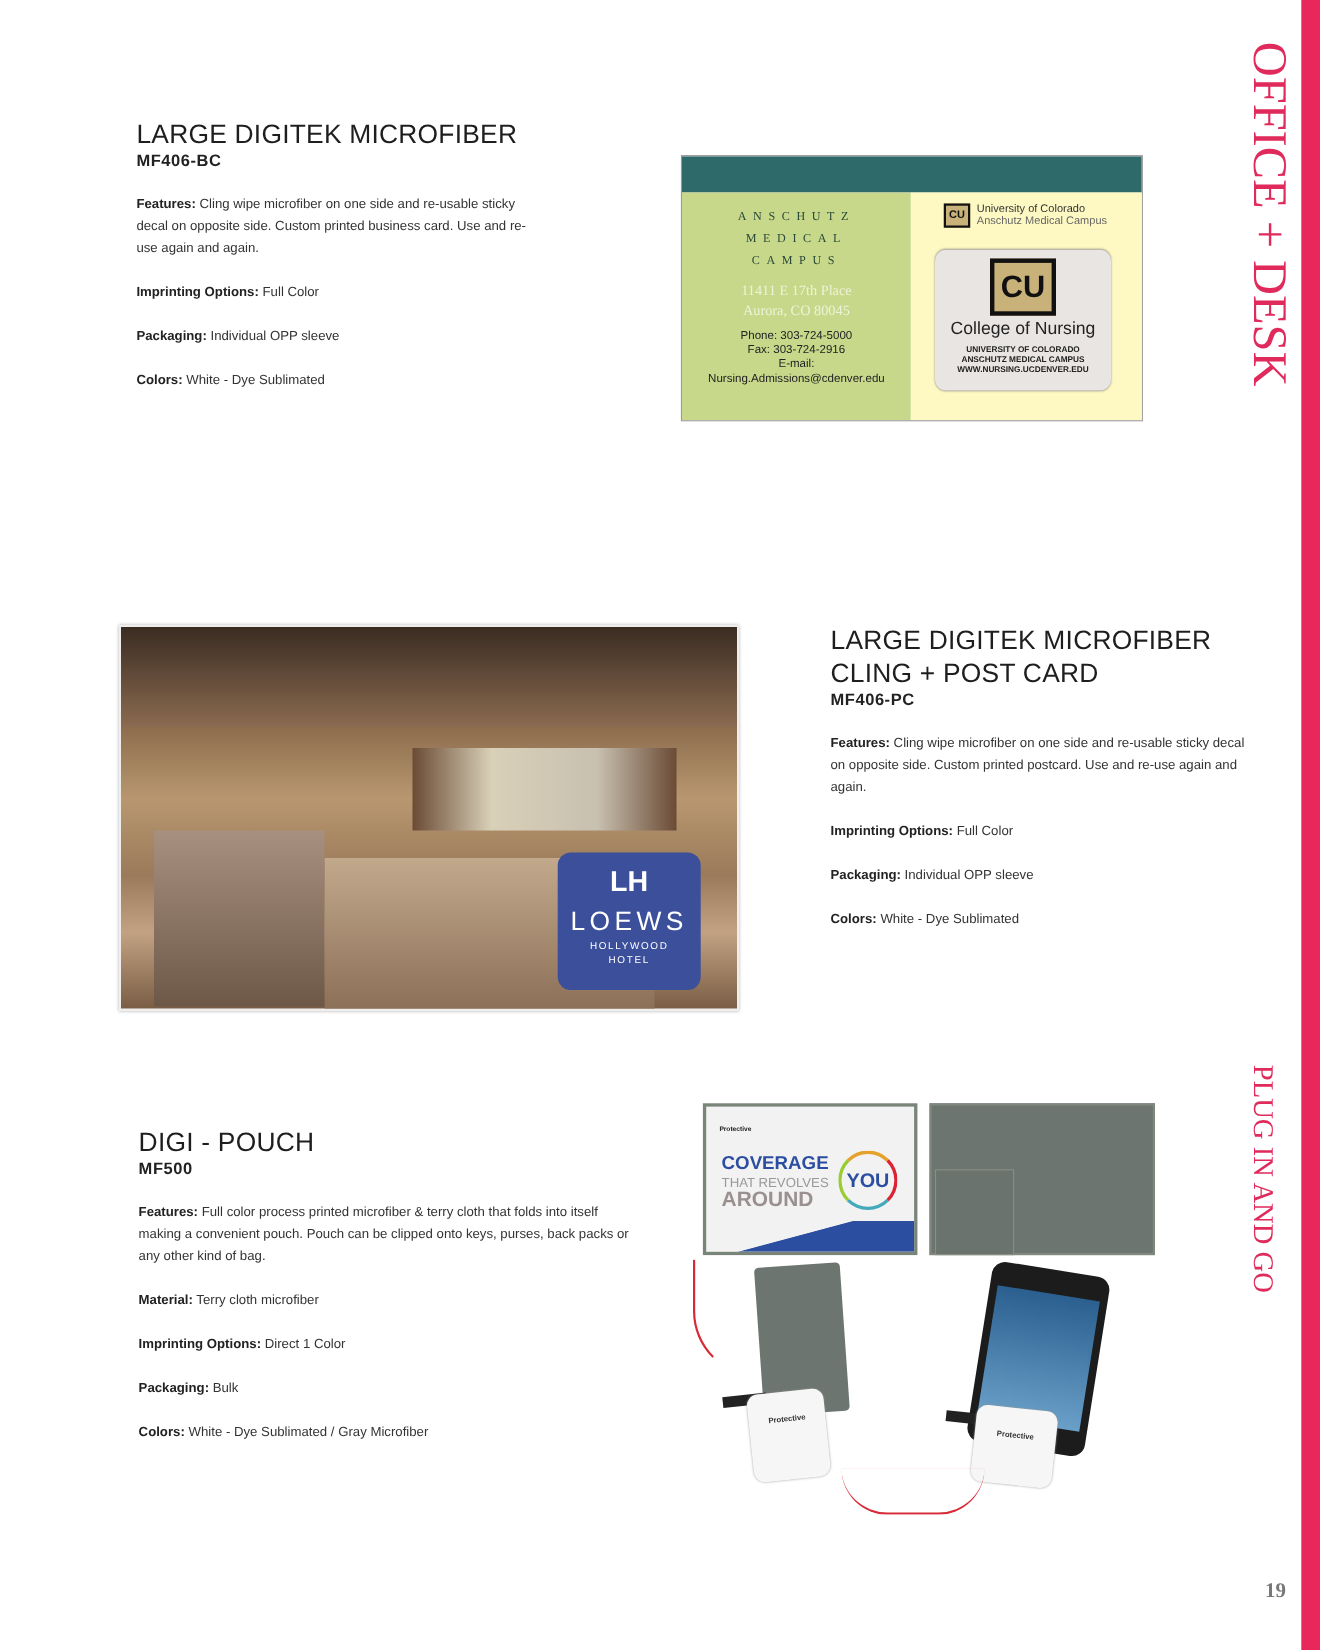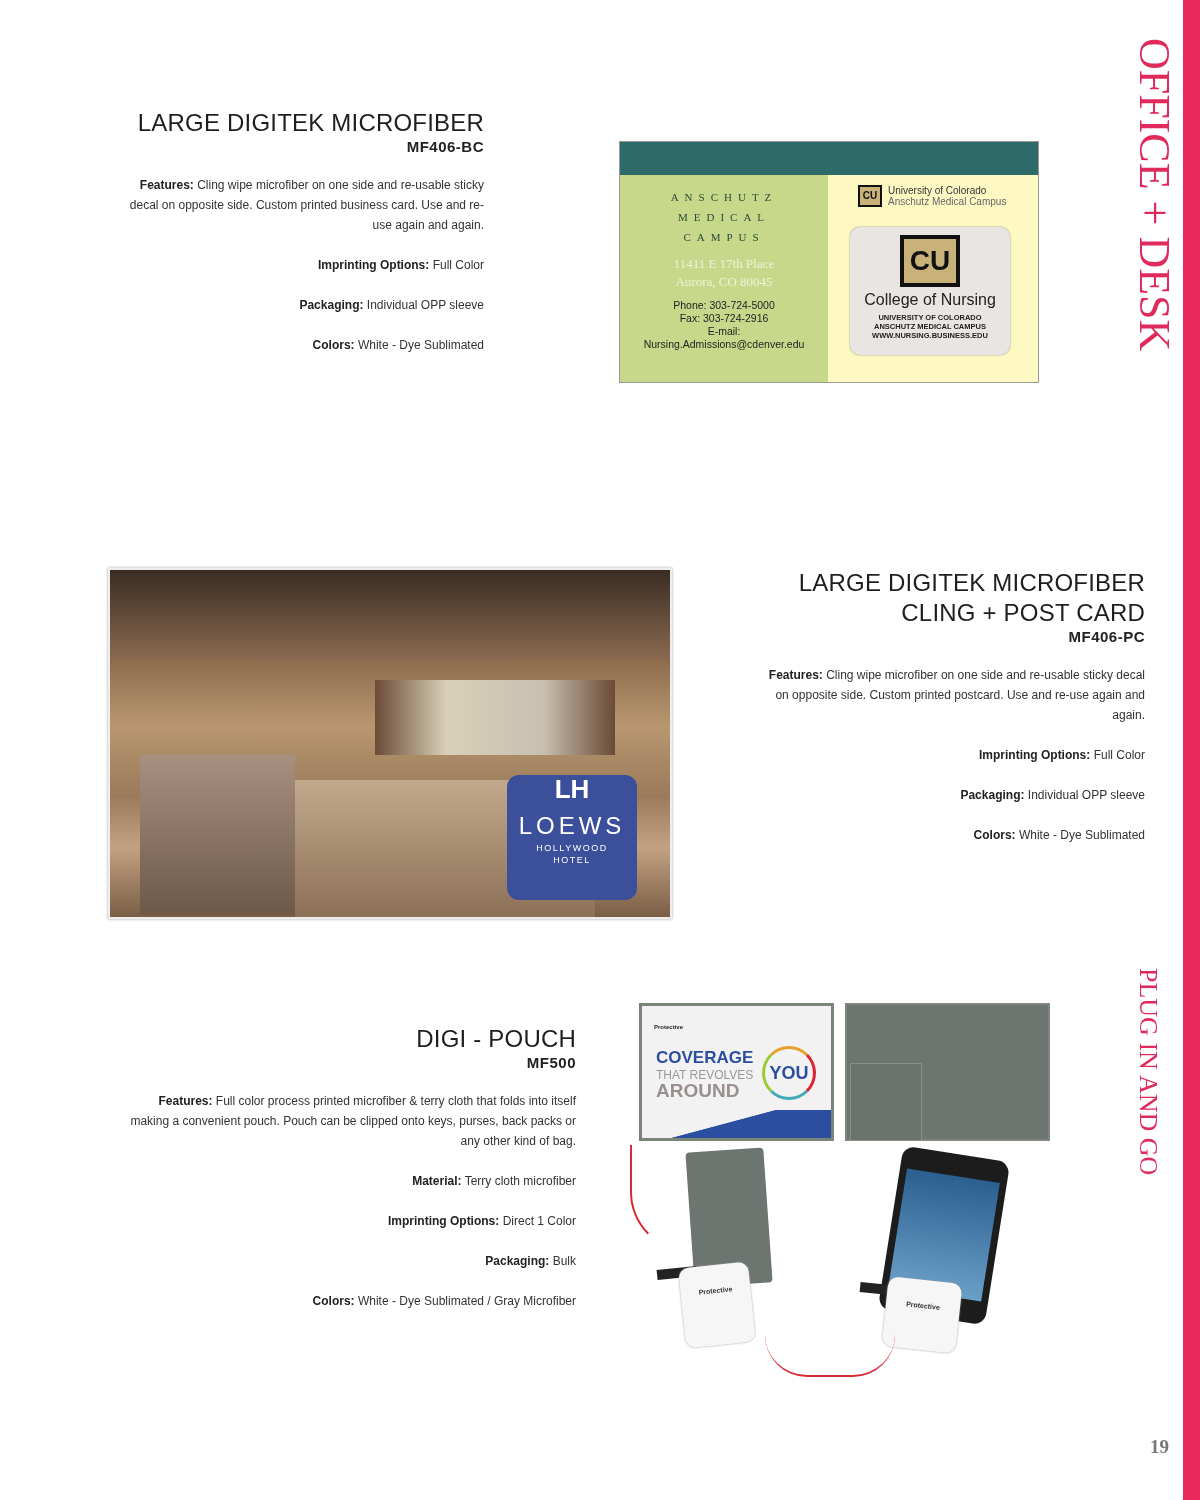--- a/index.html
+++ b/index.html
@@ -10,21 +10,21 @@
   }
   .side-bar { position: absolute; left: 1183px; top: 0; width: 17px; height: 1500px; background: #e8285a; }
   .side-label {
     position: absolute; color: #e02a5b; font-family: "Liberation Serif", serif;
     writing-mode: vertical-rl; white-space: nowrap; letter-spacing: 0;
   }
   .side-label.office { left: 1132px; top: 38px; font-size: 44px; line-height: 44px; }
   .side-label.plug { left: 1135px; top: 968px; font-size: 26px; line-height: 26px; }
   .page-num { position: absolute; left: 1134px; top: 1436px; font-family: "Liberation Serif", serif; font-size: 19px; font-weight: bold; color: #777; margin-left: 16px; }
 
-  .product { position: absolute; text-align: right; }
+  .product { position: absolute; }
   .p-title { font-size: 24px; line-height: 30px; color: #1e1e1e; margin: 0; font-weight: normal; letter-spacing: 0.2px; }
   .p-sku { font-size: 15px; line-height: 17px; font-weight: bold; color: #222; letter-spacing: 0.5px; }
   .p-field { font-size: 12px; line-height: 20px; color: #333; margin-top: 20px; }
   .p-field b { color: #222; }
 
   
   .bcard { position: absolute; left: 619px; top: 141px; width: 418px; height: 240px; border: 1px solid #999; background: #fff; overflow: hidden; }
   .bcard-top { height: 33px; background: #2f6a6a; }
   .bcard-left { position: absolute; left: 0; top: 33px; width: 208px; height: 207px; background: #c8d88a; text-align: center; }
   .bcard-right { position: absolute; left: 208px; top: 33px; width: 210px; height: 207px; background: #fef9c3; }
@@ -42,21 +42,21 @@
 
   
   .photo { position: absolute; left: 108px; top: 568px; width: 560px; height: 347px; overflow: hidden;
     background: linear-gradient(180deg, #5a4535 0%, #8a6a4a 25%, #b89770 45%, #9a7a5a 65%, #c2a282 80%, #7a5d45 100%);
     border: 2px solid #eee; box-shadow: 0 0 3px #aaa; }
   .photo .ceiling { position: absolute; left: 0; top: 0; width: 100%; height: 90px; background: linear-gradient(180deg,#3a2c22,#8a6a50); }
   .photo .shelf { position: absolute; left: 265px; top: 110px; width: 240px; height: 75px; background: linear-gradient(90deg,#6b4b35,#d9d0b8 30%,#c8c0b0 70%,#6b4b35); }
   .photo .counter { position: absolute; left: 30px; top: 185px; width: 155px; height: 160px; background: linear-gradient(180deg,#a89080,#6d5848); }
   .photo .floor { position: absolute; left: 185px; top: 210px; width: 300px; height: 137px; background: linear-gradient(180deg,#c2a98c,#8c7058); }
   .loews { position: absolute; left: 397px; top: 205px; width: 130px; height: 125px; background: #3b4f9a; border-radius: 12px; text-align: center; color: #fff; }
-  .loews-mark { font-size: 26px; font-weight: bold; line-height: 28px; }
+  .loews-mark { font-size: 26px; font-weight: bold; margin-top: 12px; line-height: 28px; }
   .loews-name { font-size: 24px; letter-spacing: 4px; margin-top: 10px; line-height: 26px; }
   .loews-sub { font-size: 9px; letter-spacing: 1.5px; line-height: 12px; margin-top: 3px; }
 
   
   .pouch-area { position: absolute; left: 630px; top: 995px; width: 430px; height: 400px; }
   .cloth-front { position: absolute; left: 9px; top: 8px; width: 195px; height: 138px; background: #f2f2f2; border: 3px solid #7a857a; box-sizing: border-box; overflow: hidden; }
   .cloth-front .stripe { position: absolute; left: 0; bottom: 0; width: 100%; height: 28px; background: linear-gradient(165deg, transparent 45%, #2c4ea0 46%); }
   .cov-brand { position: absolute; left: 12px; top: 18px; font-size: 6px; font-weight: bold; color: #222; }
   .cov-1 { position: absolute; left: 14px; top: 42px; font-size: 17px; font-weight: bold; color: #2c4ea0; }
   .cov-2 { position: absolute; left: 14px; top: 62px; font-size: 12px; color: #999; }
@@ -119,21 +119,21 @@
         <div>University of Colorado</div>
         <span>Anschutz Medical Campus</span>
       </div>
     </div>
     <div class="cling">
       <div class="cu-logo-lg">CU</div>
       <div class="cling-title">College of Nursing</div>
       <div class="cling-sub">
         <div>UNIVERSITY OF COLORADO</div>
         <div>ANSCHUTZ MEDICAL CAMPUS</div>
-        <div>WWW.NURSING.BUSINESS.EDU</div>
+        <div>WWW.NURSING.UCDENVER.EDU</div>
       </div>
     </div>
   </div>
 </div>
 
 <div class="photo">
   <div class="ceiling"></div>
   <div class="shelf"></div>
   <div class="floor"></div>
   <div class="counter"></div>

